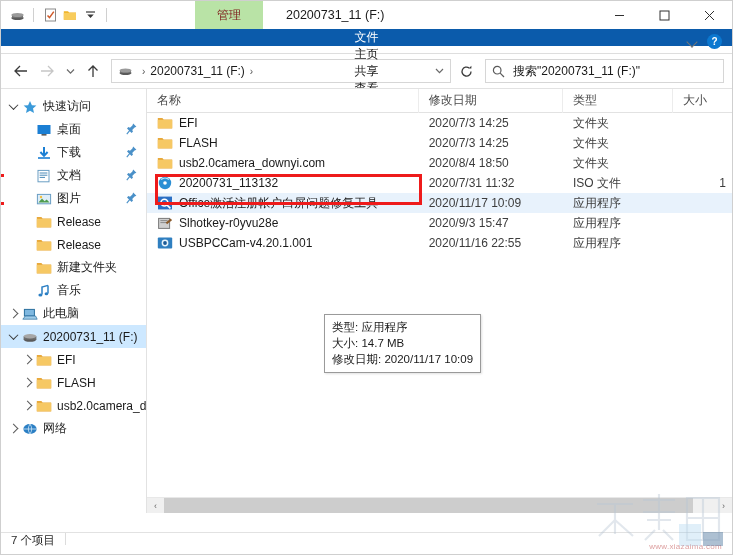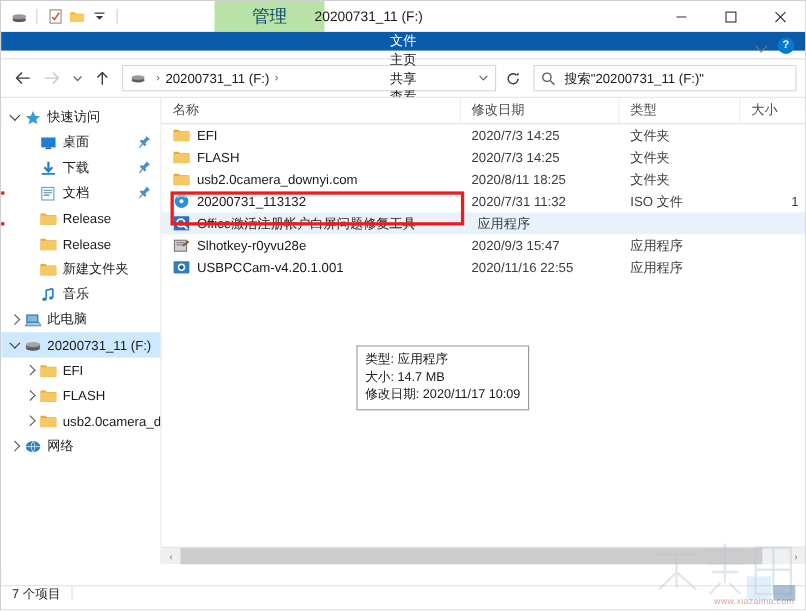--- a/index.html
+++ b/index.html
@@ -36,24 +36,24 @@
     width: 1px; height: 14px; background: #d0d0d0; margin: 0 4px;
   }
   .qat-icon {
     width: 16px; height: 16px;
     display: inline-flex; align-items: center; justify-content: center;
     cursor: default;
   }
   .ctx-header {
     position: absolute;
     left: 194px; top: 0;
-    width: 100px; height: 28px;
+    width: 68px; height: 28px;
     background: #b9e3a6;
     display: flex; align-items: center; justify-content: center;
-    font-size: 16px; color: #0c4a6e;
+    font-size: 12px; color: #7f1d1d;
   }
   .win-title {
     position: absolute;
     left: 285px; top: 0; height: 28px;
     display: flex; align-items: center;
     font-size: 12.5px; color: #1a1a1a;
   }
   .win-btns {
     position: absolute; right: 0; top: 0;
     display: flex; height: 28px;
@@ -547,20 +547,35 @@
         </div>
         <div class="navrow indent-1">
           <span class="twisty"></span>
           <span class="nav-ico">
             <svg width="16" height="14" viewBox="0 0 16 14">
               <rect x="2" y="1.4" width="11" height="11.4" fill="#fff" stroke="#6a9ec4"></rect>
               <path d="M3.6 4 H11.4 M3.6 6.2 H11.4 M3.6 8.4 H9" stroke="#4a8ab8" stroke-width="1"></path>
             </svg>
           </span>
           <span class="nav-label">文档</span>
+          <span class="pin"><svg width="11" height="12" viewBox="0 0 11 12">
+              <path d="M7.2 0.6 L10.4 3.8 L8.6 4.6 L6.2 7 L7 8.6 L5.6 10 L1 5.4 L2.4 4 L4 4.8 L6.4 2.4 Z" fill="#4a90c8"></path>
+              <path d="M4.2 6.8 L0.8 11.2" stroke="#4a90c8" stroke-width="1.1"></path>
+            </svg></span>
+        </div>
+        <div class="navrow indent-1">
+          <span class="twisty"></span>
+          <span class="nav-ico">
+            <svg width="16" height="14" viewBox="0 0 16 14">
+              <rect x="1.4" y="2.4" width="13.2" height="9.4" fill="#dfeef8" stroke="#6a9ec4"></rect>
+              <path d="M2.4 10.6 L6 6.4 L8.6 9.2 L10.6 7.4 L13.6 10.6 Z" fill="#4f9c4f"></path>
+              <circle cx="5" cy="5" r="1.2" fill="#f0c040"></circle>
+            </svg>
+          </span>
+          <span class="nav-label">图片</span>
           <span class="pin"><svg width="11" height="12" viewBox="0 0 11 12">
               <path d="M7.2 0.6 L10.4 3.8 L8.6 4.6 L6.2 7 L7 8.6 L5.6 10 L1 5.4 L2.4 4 L4 4.8 L6.4 2.4 Z" fill="#4a90c8"></path>
               <path d="M4.2 6.8 L0.8 11.2" stroke="#4a90c8" stroke-width="1.1"></path>
             </svg></span>
         </div>
         <div class="navrow indent-1">
           <span class="twisty"></span>
           <span class="nav-ico">
             <svg width="16" height="14" viewBox="0 0 16 14">
               <path d="M0.8 2 h4.6 l1.2 1.4 h8.6 v9 h-14.4 z" fill="#e8a93c"></path>
@@ -707,21 +722,21 @@
           <div class="row">
             <div class="cell cell-name">
               <span class="fico">
                 <svg width="16" height="14" viewBox="0 0 16 14">
                   <path d="M0.8 2 h4.6 l1.2 1.4 h8.6 v9 h-14.4 z" fill="#e8a93c"></path>
                   <path d="M0.8 3.9 h14.4 v8.3 h-14.4 z" fill="#f6c864"></path>
                 </svg>
               </span>
               <span>usb2.0camera_downyi.com</span>
             </div>
-            <div class="cell cell-date">2020/8/11 18:25</div>
+            <div class="cell cell-date">2020/8/4 18:50</div>
             <div class="cell cell-type">文件夹</div>
             <div class="cell cell-size"></div>
           </div>
           <div class="row">
             <div class="cell cell-name">
               <span class="fico">
                 <svg width="16" height="14" viewBox="0 0 16 14">
                   <circle cx="8" cy="7" r="6.2" fill="#2b8fd4"></circle>
                   <circle cx="8" cy="7" r="1.8" fill="#fff"></circle>
                   <path d="M4 3.6 A6 6 0 0 1 12 3.6" stroke="#bfe4f8" stroke-width="1.3" fill="none"></path>
@@ -738,20 +753,21 @@
               <span class="fico">
                 <svg width="16" height="14" viewBox="0 0 16 14">
                   <rect x="1" y="0.6" width="14" height="12.8" fill="#2b6fc4"></rect>
                   <circle cx="7.4" cy="6.6" r="4.2" fill="#fff"></circle>
                   <circle cx="7.4" cy="6.6" r="2.6" fill="#2b6fc4"></circle>
                   <path d="M9.6 8.6 L13.4 12.4" stroke="#fff" stroke-width="1.6"></path>
                 </svg>
               </span>
               <span>Office激活注册帐户白屏问题修复工具</span>
             </div>
+            <div class="cell cell-date">2020/11/17 10:09</div>
             <div class="cell cell-type">应用程序</div>
             <div class="cell cell-size"></div>
           </div>
           <div class="row">
             <div class="cell cell-name">
               <span class="fico">
                 <svg width="16" height="14" viewBox="0 0 16 14">
                   <rect x="1.6" y="2.4" width="11" height="10" fill="#cfcfcf" stroke="#7a7a7a"></rect>
                   <path d="M3.4 4.6 H10.6 M3.4 6.6 H10.6" stroke="#8a8a8a"></path>
                   <path d="M9.4 7.4 L14.4 3.4" stroke="#8a5a2a" stroke-width="2"></path>

